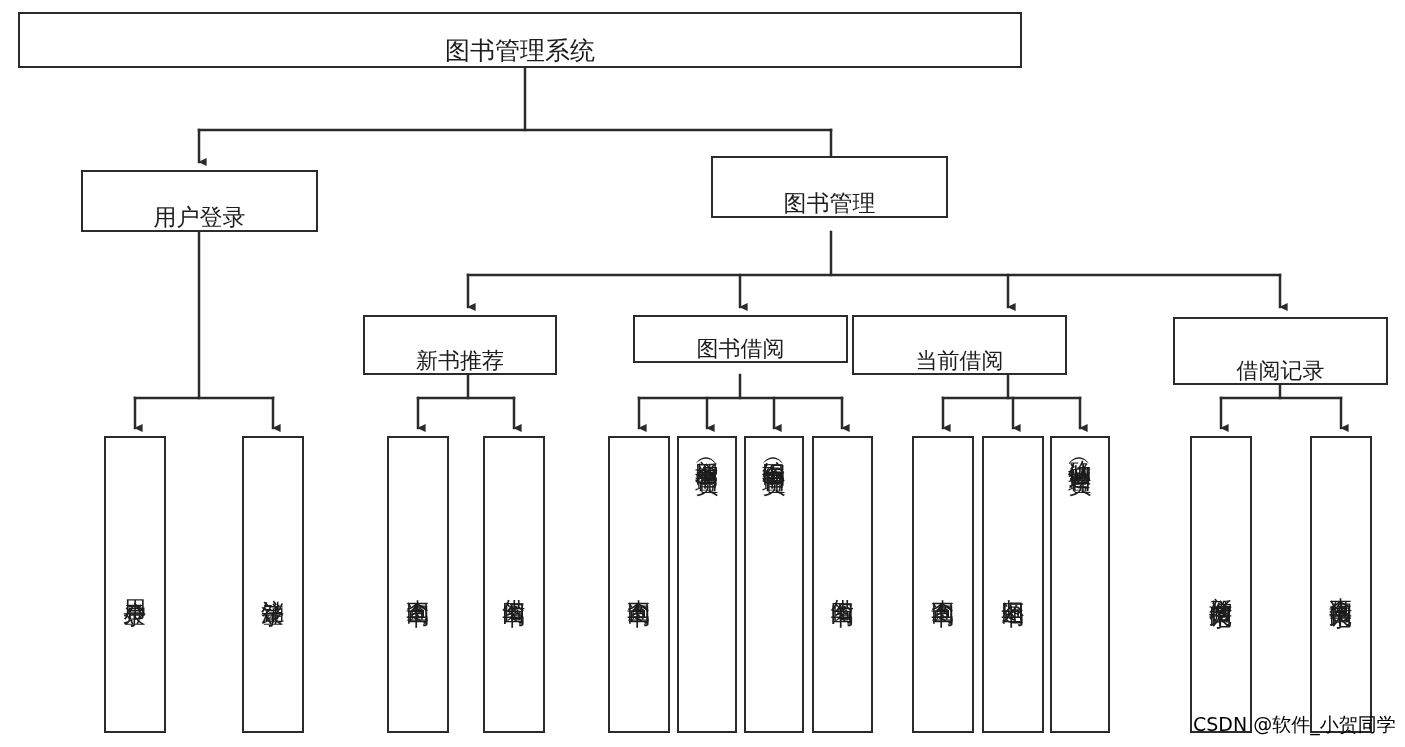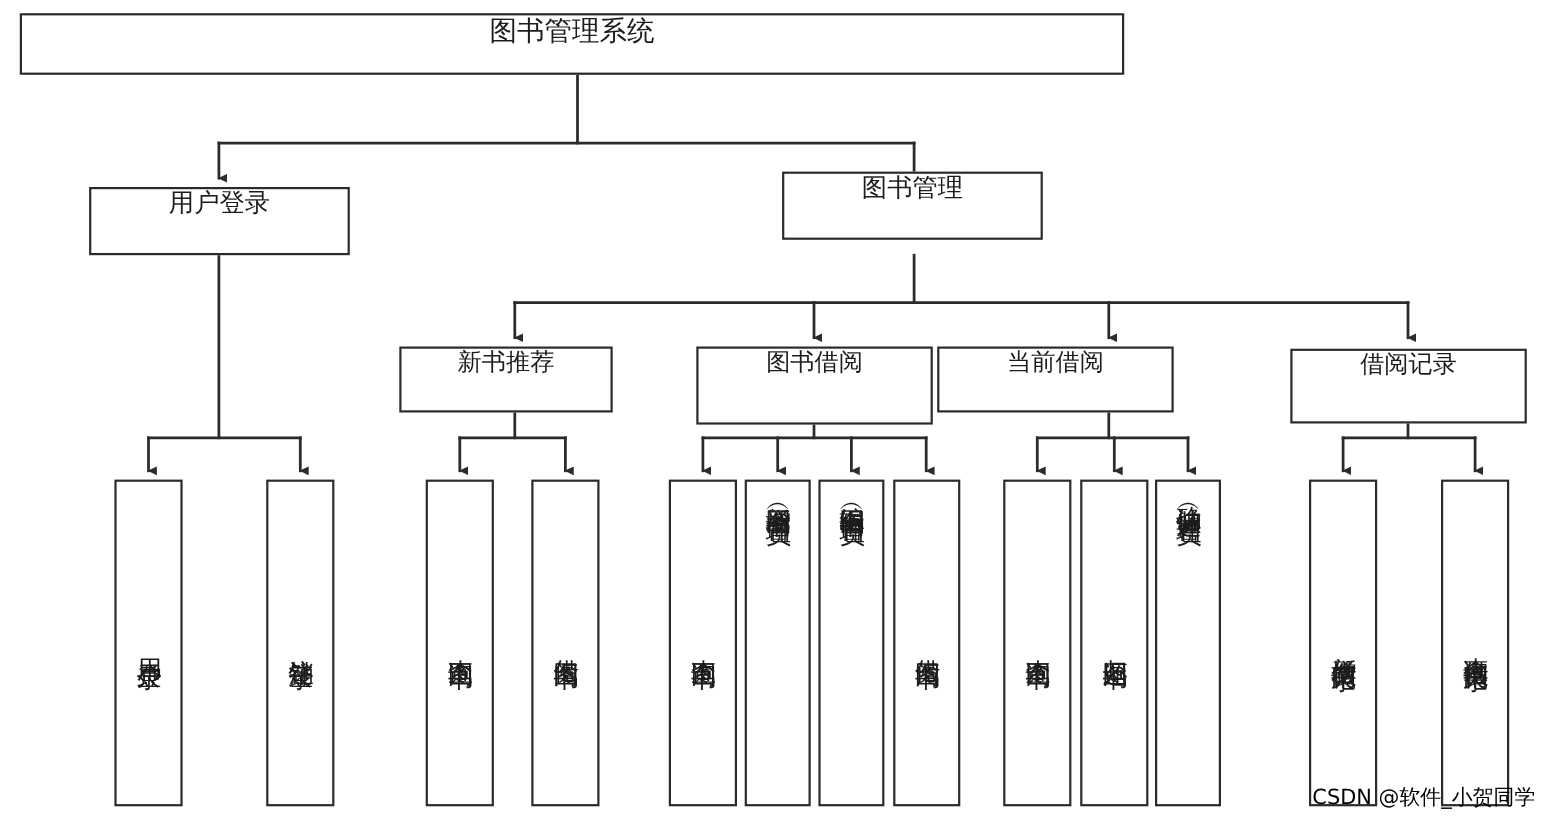--- a/index.html
+++ b/index.html
@@ -15,21 +15,21 @@
     font-family: "DejaVu Sans", "Liberation Sans", sans-serif;
     overflow: hidden;
   }
   .node {
     position: absolute;
     box-sizing: border-box;
     border: 2.5px solid #2b2b2b;
     background: #ffffff;
     color: #1c1c1c;
     display: flex;
-    align-items: flex-start;
+    align-items: flex-end;
     justify-content: center;
     text-align: center;
     line-height: 1.15;
   }
   .node.root {
     font-size: 25px;
   }
   .node.level2 {
     font-size: 23px;
   }
@@ -144,21 +144,21 @@
   <div class="node level2" id="node-l2-0" style="left: 81px; top: 170px; width: 237px; height: 62px;">
     <span>用户登录</span>
   </div>
   <div class="node level2" id="node-l2-1" style="left: 711px; top: 156px; width: 237px; height: 62px;">
     <span>图书管理</span>
   </div>
 
   <div class="node level3" id="node-l3-0" style="left: 363px; top: 315px; width: 194px; height: 60px;">
     <span>新书推荐</span>
   </div>
-  <div class="node level3" id="node-l3-1" style="left: 633px; top: 315px; width: 215px; height: 71px;">
+  <div class="node level3" id="node-l3-1" style="left: 633px; top: 315px; width: 215px; height: 48px;">
     <span>图书借阅</span>
   </div>
   <div class="node level3" id="node-l3-2" style="left: 852px; top: 315px; width: 215px; height: 60px;">
     <span>当前借阅</span>
   </div>
   <div class="node level3" id="node-l3-3" style="left: 1173px; top: 317px; width: 215px; height: 68px;">
     <span>借阅记录</span>
   </div>
 
   <div class="node leaf" id="node-leaf-0" style="left: 104px; top: 436px; width: 62px; height: 297px;">

